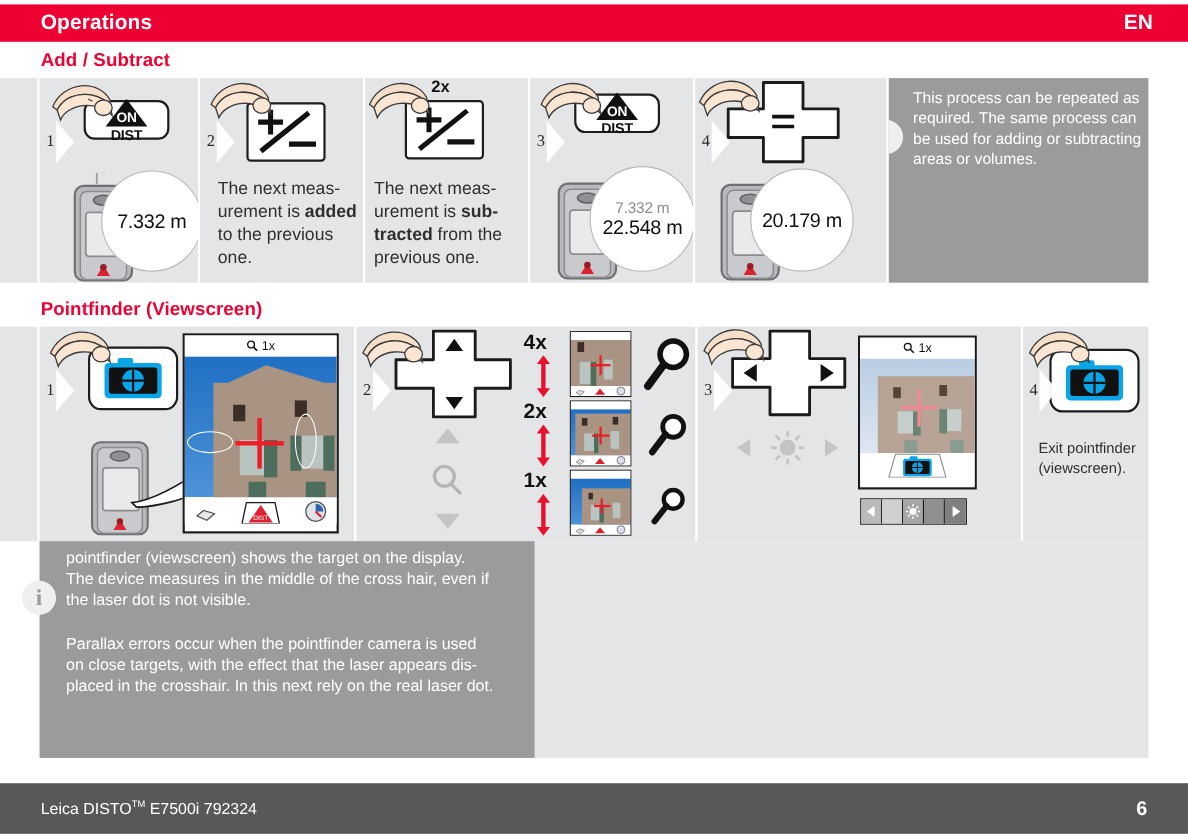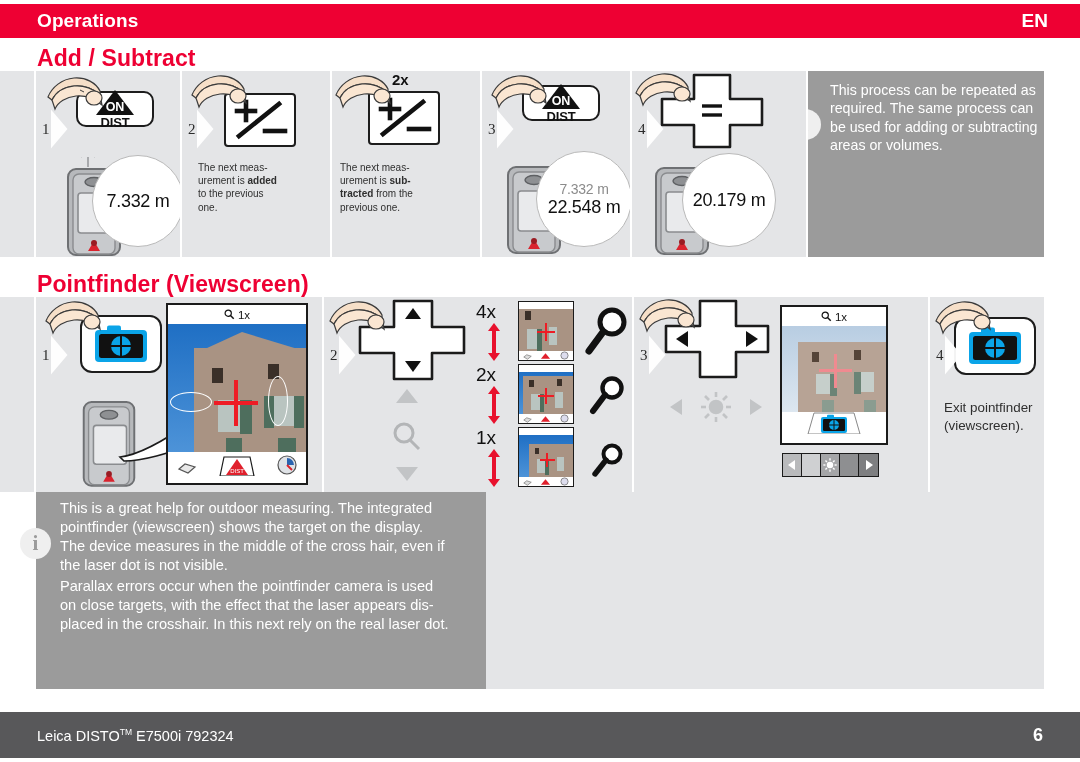--- a/index.html
+++ b/index.html
@@ -19,21 +19,21 @@
   }
   .header-title {
     color: #ffffff; font-size: 19px; font-weight: bold;
     margin-left: 37px; letter-spacing: .1px;
   }
   .header-lang {
     color: #ffffff; font-size: 19px; font-weight: bold; margin-right: 32px;
   }
 
   .section-title {
-    position: absolute; left: 37px; font-size: 23px; font-weight: bold;
+    position: absolute; left: 37px; font-size: 17px; font-weight: bold;
     color: #EE0033; letter-spacing: .1px;
   }
   #title-add { top: 45px; }
   #title-pf  { top: 271px; }
 
   
   .row { position: absolute; }
   #row1 { left: 0; top: 71px; width: 1080px; height: 186px; }
   #row2 { left: 0; top: 297px; width: 1080px; height: 195px; }
 
@@ -104,21 +104,21 @@
   }
   .bubble .val  { font-size: 18px; color: #111; font-weight: 500; letter-spacing: -.3px; white-space: nowrap;}
   .bubble .prev { font-size: 14px; color: #8b8b8b; letter-spacing: -.2px; white-space: nowrap;}
 
   
   .device { position: absolute; z-index: 2; }
   .device svg { display: block; }
 
   
   .ptext {
-    position: absolute; font-size: 10px; line-height: 1.32;
+    position: absolute; font-size: 16px; line-height: 1.32;
     color: #2f2f2f; z-index: 4;
   }
   .ptext b { font-weight: bold; }
 
   
   .info-icon {
     position: absolute; width: 31px; height: 31px; border-radius: 50%;
     background: #efefef; display: flex; align-items: center; justify-content: center;
     font-family: "Liberation Serif", serif; font-size: 21px; color: #9b9b9b; font-weight: bold;
     z-index: 7;
@@ -154,21 +154,21 @@
   
   .sky   { position: absolute; inset: 0; background: linear-gradient(#1f6fc4, #4d93d8); }
   .wall  { position: absolute; background: #a99383; }
   .roof  { position: absolute; background: #a99383; }
   .win   { position: absolute; background: #4e6e5d; }
   .wingrid{ position:absolute; background:#b9c4c0; }
   .darkhole { position: absolute; background: #3a2f28; }
   .crosshair-v { position: absolute; background: #ee1c25; }
   .crosshair-h { position: absolute; background: #ee1c25; }
   .ell { position: absolute; border: 1.6px solid #ffffff; border-radius: 50%; }
-  .zoomlabel { position: absolute; font-size: 19px; font-weight: normal; color: #111; }
+  .zoomlabel { position: absolute; font-size: 19px; font-weight: bold; color: #111; }
 
   
   .navstrip {
     position: absolute; display: flex; z-index: 4;
     border: 1.6px solid #1b1b1b;
   }
   .navcell { width: 19px; height: 22px; border-right: 1.6px solid #1b1b1b;
              display: flex; align-items: center; justify-content: center; }
   .navcell:last-child { border-right: none; }
 
@@ -763,21 +763,20 @@
       <div>Exit pointfinder</div>
       <div>(viewscreen).</div>
     </div>
   </div>
 </div>
 
 <div id="notebox-bg"></div>
 <div id="notebox">
   <div class="info-icon" style="left:-16px; top:36px;">i</div>
   <div class="note-p" style="left:24px; top:7px;">
-    <div>This is a great help for outdoor measuring. The integrated</div>
     <div>pointfinder (viewscreen) shows the target on the display.</div>
     <div>The device measures in the middle of the cross hair, even if</div>
     <div>the laser dot is not visible.</div>
   </div>
   <div class="note-p" style="left:24px; top:85px;">
     <div>Parallax errors occur when the pointfinder camera is used</div>
     <div>on close targets, with the effect that the laser appears dis-</div>
     <div>placed in the crosshair. In this next rely on the real laser dot.</div>
   </div>
 </div>

